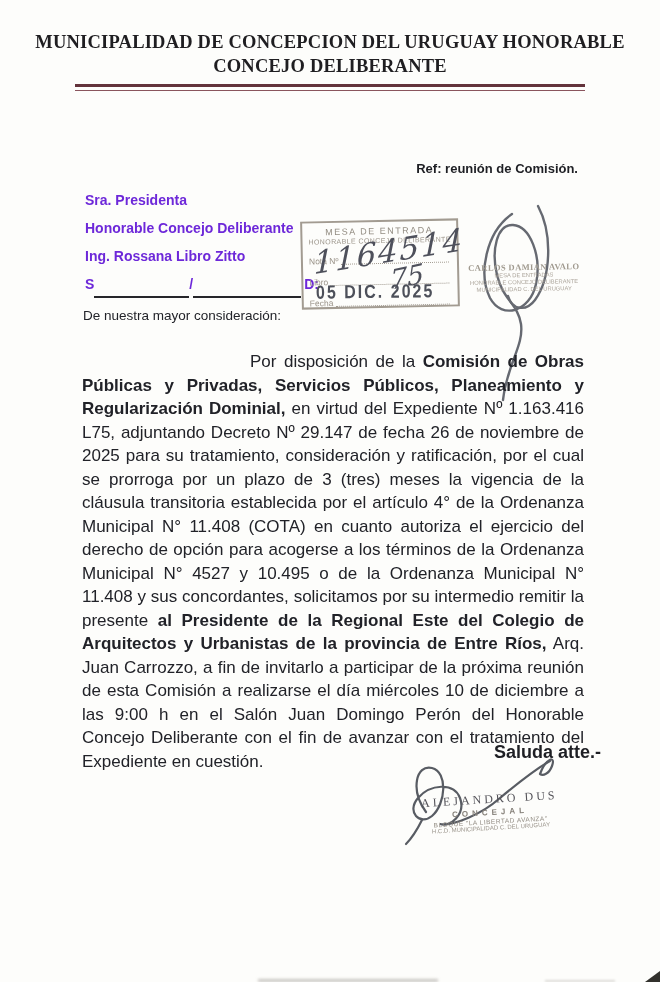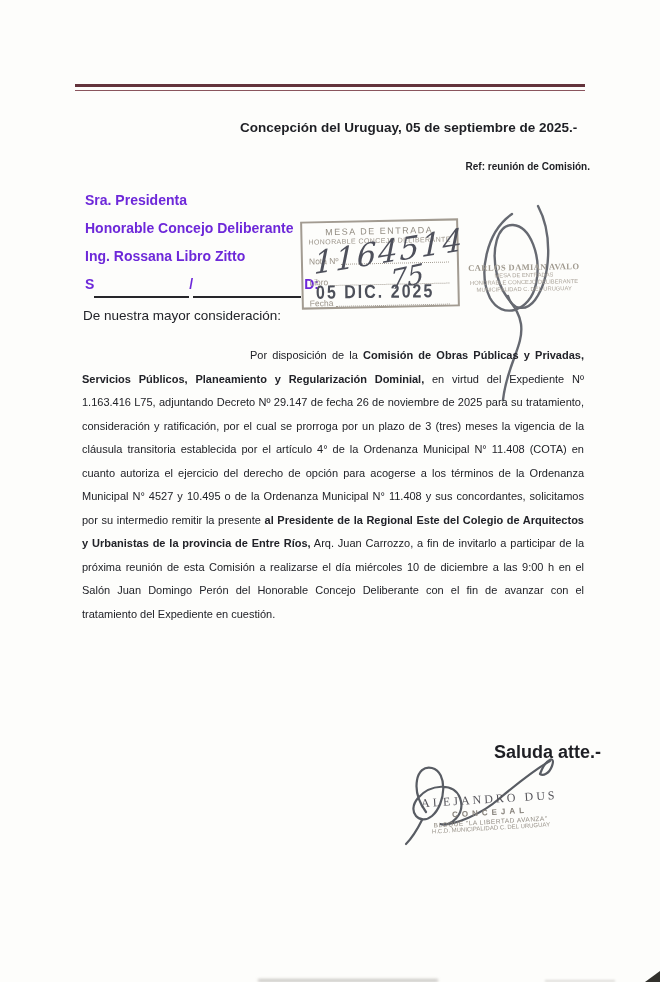--- a/index.html
+++ b/index.html
@@ -12,21 +12,21 @@
     position:absolute;top:30px;left:0;right:0;text-align:center;
     font-family:"Liberation Serif",serif;font-weight:bold;
     font-size:18.5px;line-height:24px;color:#1f1e21;letter-spacing:.2px;
   }
   .rule{
     position:absolute;top:84px;left:75px;width:510px;height:3px;
     border-top:3px solid #63333b;border-bottom:1px solid #8a555d;
   }
   
   .dateline{position:absolute;top:120px;left:240px;font-weight:bold;font-size:13.5px;color:#1e1f24;}
-  .reference{position:absolute;top:161px;right:70px;font-weight:bold;font-size:10px;color:#1e1f24;}
+  .reference{position:absolute;top:161px;right:82px;font-weight:bold;font-size:13px;color:#1e1f24;}
   
   .addressee{position:absolute;top:186px;left:85px;font-weight:bold;font-size:14px;line-height:28px;color:#6d28d9;}
   .salutation{display:flex;align-items:flex-end;height:28px;}
   .uline{display:inline-block;border-bottom:2px solid #26262a;height:15px;}
   .uline.s1{width:95px;} .uline.s2{width:108px;margin-right:3px;}
   
   .entry-stamp{
     position:absolute;left:301px;top:220px;width:158px;height:88px;
     border:2px solid #a29b91;transform:rotate(-1.2deg);
     color:#9b948a;padding:4px 6px;box-sizing:border-box;
@@ -50,43 +50,46 @@
   
   .clerk-stamp{position:absolute;left:458px;top:262px;width:132px;text-align:center;transform:rotate(-1deg);}
   .cs-name{font-family:"Liberation Serif",serif;font-weight:bold;font-size:8.5px;letter-spacing:.4px;color:#a09a8f;}
   .cs-line{font-size:5.8px;line-height:7.2px;color:#aba49a;}
   .sig1{position:absolute;left:452px;top:200px;pointer-events:none;}
   .sig2{position:absolute;left:396px;top:750px;pointer-events:none;}
   
   .greeting{position:absolute;top:308px;left:83px;font-size:13.5px;color:#222329;text-align:center;}
   .body-par{
     position:absolute;top:333px;left:82px;width:502px;
-    font-size:11px;line-height:23.5px;text-align:justify;text-indent:168px;color:#212228;
+    font-size:17px;line-height:23.5px;text-align:justify;text-indent:168px;color:#212228;
   }
   .body-par .b{font-weight:bold;}
   .closing{position:absolute;top:742px;left:494px;font-weight:bold;font-size:18px;color:#1e1f24;}
   
   .dus-stamp{position:absolute;left:405px;top:792px;width:170px;text-align:center;transform:rotate(-3.5deg);}
   .dus-name{font-family:"Liberation Serif",serif;font-size:12px;letter-spacing:3px;color:#55545a;}
   .dus-title{font-size:8px;font-weight:bold;letter-spacing:4px;color:#86817a;margin-top:1px;}
   .dus-l3{font-size:6.5px;letter-spacing:.5px;color:#918b82;margin-top:1px;}
   .dus-l4{font-size:6px;color:#9a948b;}
   
   .bottom-smudge{position:absolute;bottom:0;left:258px;width:180px;height:3px;background:rgba(115,110,102,.38);filter:blur(1.4px);}
   .bottom-smudge2{position:absolute;bottom:0;left:545px;width:70px;height:2px;background:rgba(115,110,102,.25);filter:blur(1.2px);}
   .corner-tri{position:absolute;right:0;bottom:0;width:0;height:0;border-bottom:11px solid #32312d;border-left:15px solid transparent;}
 </style>
 </head>
 <body>
 
 <div class="page">
 
+  <div class="letterhead">
+    <div>MUNICIPALIDAD DE CONCEPCION DEL URUGUAY HONORABLE</div>
+    <div>CONCEJO DELIBERANTE</div>
+  </div>
   <div class="rule"></div>
 
-  <div class="dateline">Concepción del Uruguay, 05 de septiembre de 2025.-</div>
   <div class="reference">Ref: reunión de Comisión.</div>
 
   <div class="addressee">
     <div>Sra. Presidenta</div>
     <div>Honorable Concejo Deliberante</div>
     <div>Ing. Rossana Libro Zitto</div>
     <div class="salutation">
       <span>S</span>
         <span class="uline s1"></span>
         <span>/</span>

